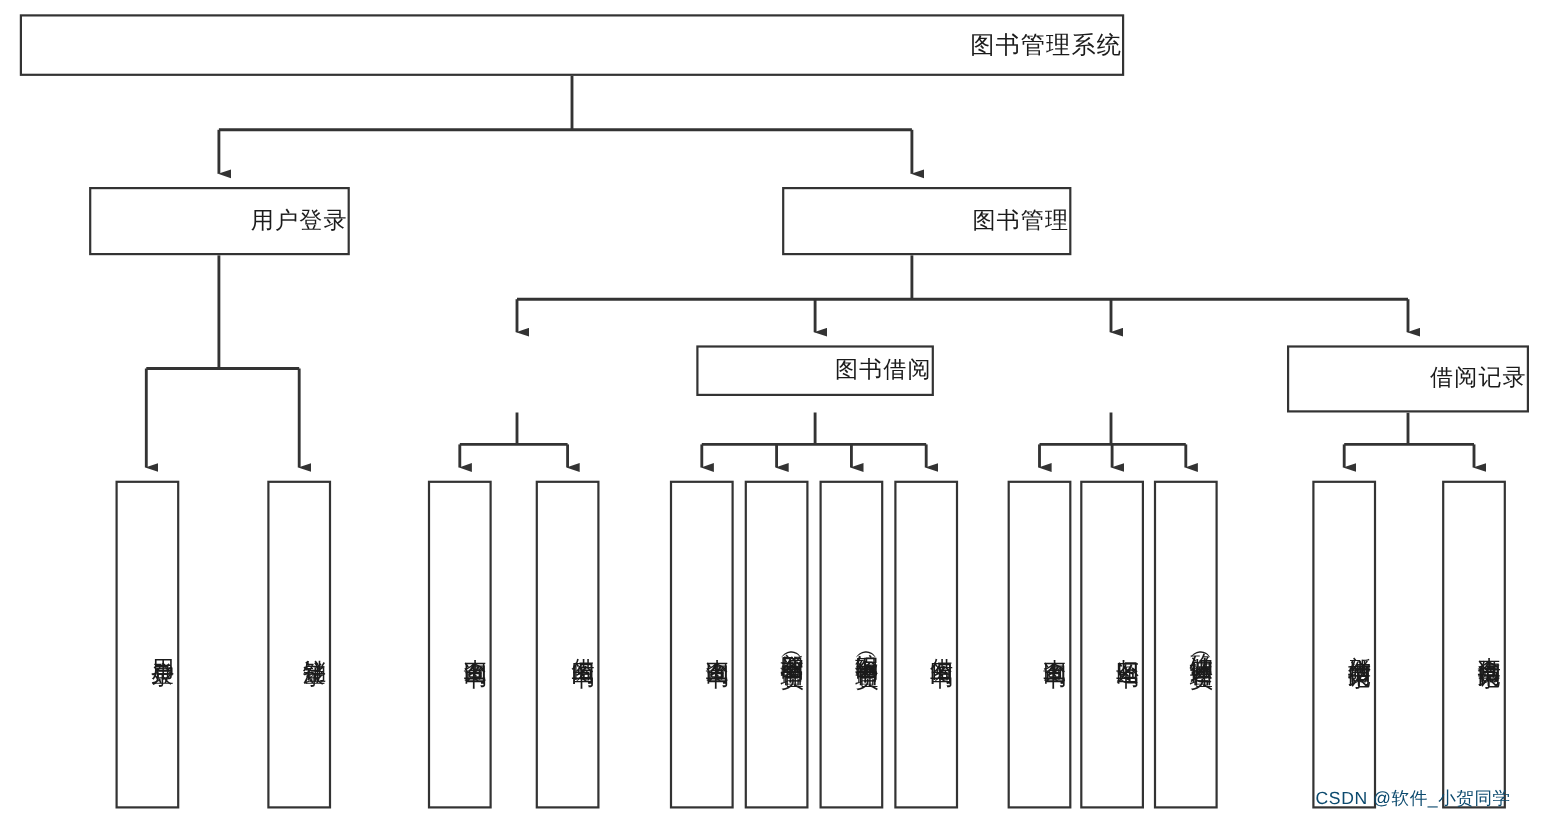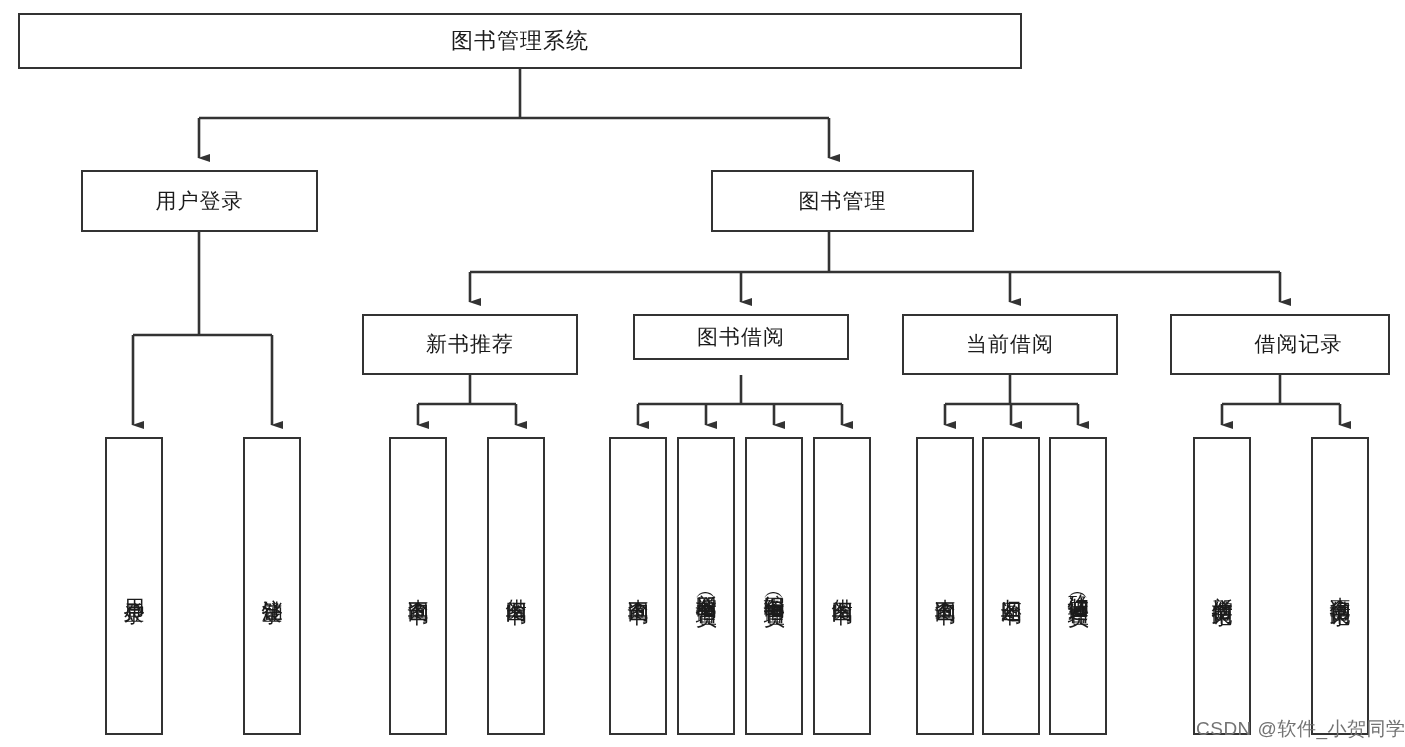--- a/index.html
+++ b/index.html
@@ -25,21 +25,21 @@
     height: 747px;
     pointer-events: none;
   }
   .node {
     position: absolute;
     box-sizing: border-box;
     background: #ffffff;
     border: 2.5px solid #333333;
     display: flex;
     align-items: center;
-    justify-content: center;
+    justify-content: flex-end;
     color: #1b1b1b;
   }
   .node .lbl {
     text-align: center;
     line-height: 1.15;
     letter-spacing: 1px;
   }
   .node.root .lbl { font-size: 22px; }
   .node.lvl2 .lbl { font-size: 21px; }
   .node.lvl3 .lbl { font-size: 21px; }
@@ -51,22 +51,22 @@
     writing-mode: vertical-rl;
     text-orientation: upright;
     font-size: 21px;
     line-height: 1.35;
     letter-spacing: 2px;
     white-space: nowrap;
   }
   .node.leaf.top .lbl { margin-top: 0px; }
   .watermark {
     position: absolute;
-    font-size: 19px;
-    color: #737373;
+    font-size: 16px;
+    color: #0c4a6e;
     white-space: nowrap;
     letter-spacing: 0.5px;
   }
 </style>
 </head>
 <body>
 
 <div id="canvas">
 
   <svg class="wires" viewBox="0 0 1405 747">
@@ -123,28 +123,22 @@
     <span class="lbl">图书管理系统</span>
   </div>
 
   <div class="node lvl2" style="left: 81px; top: 170px; width: 237px; height: 62px;">
     <span class="lbl">用户登录</span>
   </div>
   <div class="node lvl2" style="left: 711px; top: 170px; width: 263px; height: 62px;">
     <span class="lbl">图书管理</span>
   </div>
 
-  <div class="node lvl3" style="left: 362px; top: 314px; width: 216px; height: 61px;">
-    <span class="lbl">新书推荐</span>
-  </div>
   <div class="node lvl3" style="left: 633px; top: 314px; width: 216px; height: 46px;">
     <span class="lbl">图书借阅</span>
-  </div>
-  <div class="node lvl3" style="left: 902px; top: 314px; width: 216px; height: 61px;">
-    <span class="lbl">当前借阅</span>
   </div>
   <div class="node lvl3" style="left: 1170px; top: 314px; width: 220px; height: 61px; padding-left: 37px;">
     <span class="lbl">借阅记录</span>
   </div>
 
   <div class="node leaf" style="left: 105px; top: 437px; width: 58px; height: 298px; align-items: center; padding-top: 0px;">
     <span class="lbl">用户登录</span>
   </div>
   <div class="node leaf" style="left: 243px; top: 437px; width: 58px; height: 298px; align-items: center; padding-top: 0px;">
     <span class="lbl">注销登录</span>

